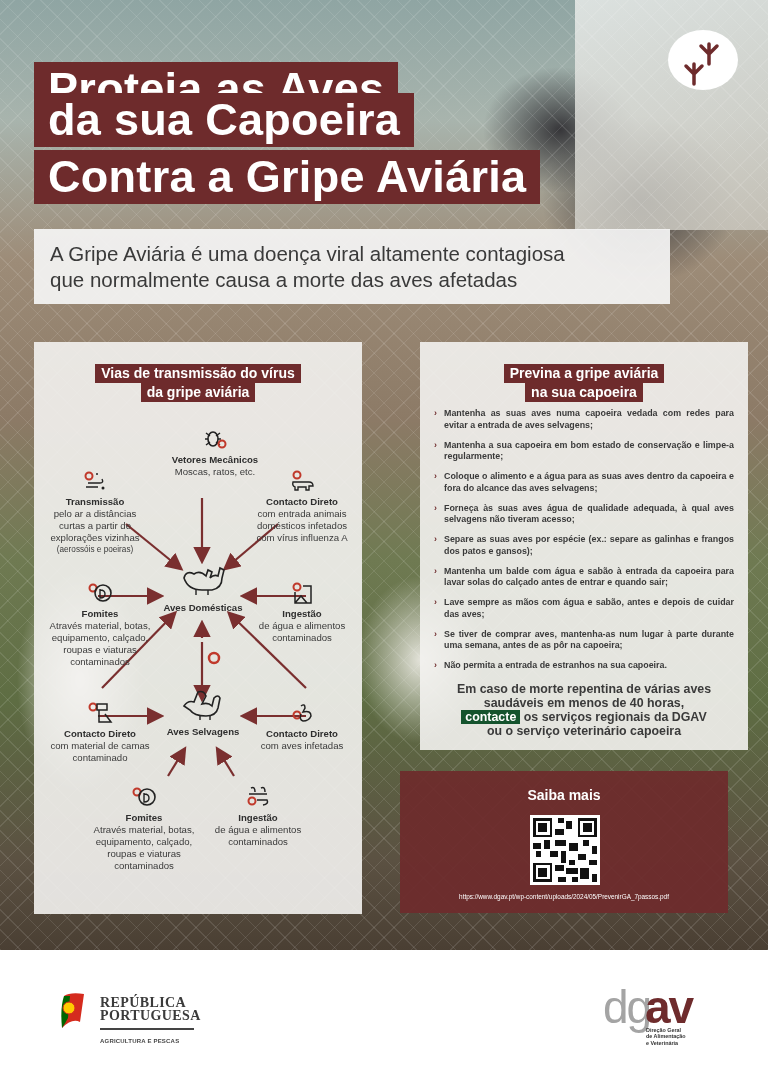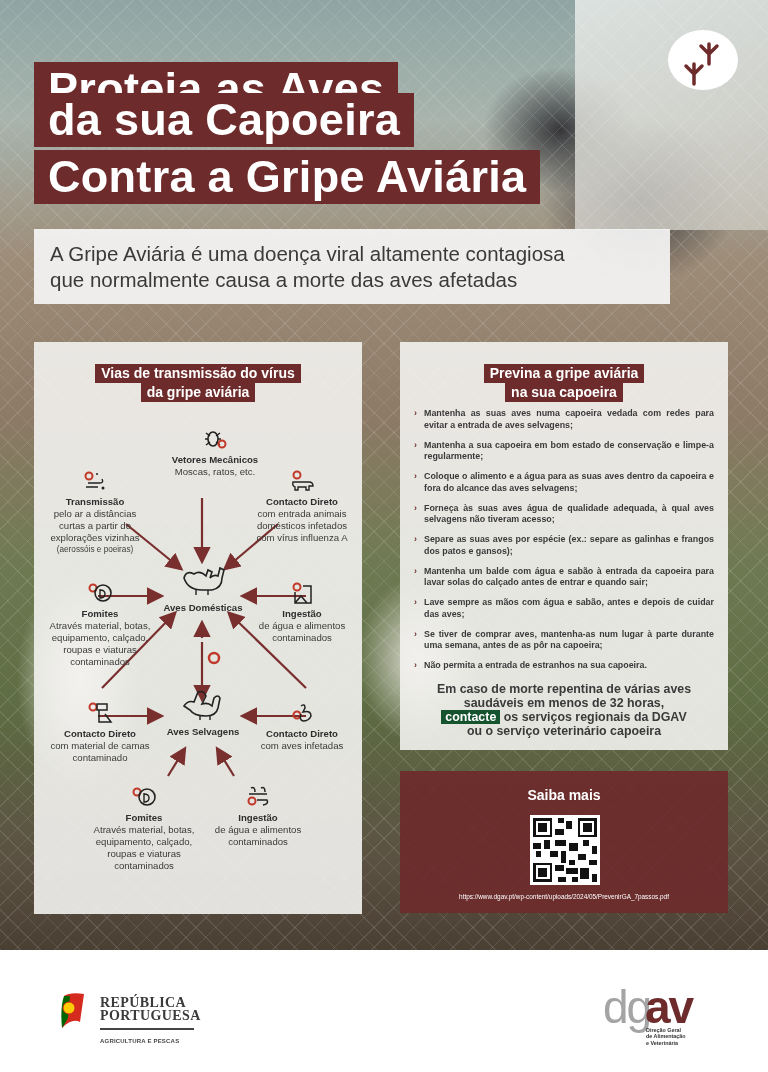--- a/index.html
+++ b/index.html
@@ -16,21 +16,21 @@
   .wall{position:absolute;left:575px;top:0;width:193px;height:230px;background:linear-gradient(160deg,#e9ecea,#c9c6bd);opacity:.85;}
   .foot-blob{position:absolute;left:668px;top:30px;width:70px;height:60px;border-radius:50%;background:#fff;}
   .footprint{position:absolute;width:22px;height:24px;}
   .footprint svg{width:100%;height:100%;}
 
   .title-band{position:absolute;left:34px;background:#6e2b2c;color:#fff;font-weight:bold;font-size:45px;line-height:54px;padding:0 14px;white-space:nowrap;letter-spacing:.3px;}
   .subtitle{position:absolute;left:34px;top:229px;width:636px;height:75px;background:rgba(245,245,245,.92);box-sizing:border-box;padding:12px 16px;color:#3a3a3a;font-size:20.5px;line-height:26px;}
 
   .panel{position:absolute;background:rgba(243,242,240,.90);}
   .panel-left{left:34px;top:342px;width:328px;height:572px;}
-  .panel-right{left:400px;top:342px;width:328px;height:408px;}
+  .panel-right{left:420px;top:342px;width:328px;height:408px;}
   .h-band{display:inline-block;background:#6e2b2c;color:#fff;font-weight:bold;font-size:14px;line-height:15px;padding:2px 6px;text-align:center;}
   .heading-wrap{position:absolute;left:0;width:100%;text-align:center;}
 
   .node{position:absolute;text-align:center;color:#3a3a3a;font-size:9.6px;line-height:12px;}
   .node .nt{font-weight:bold;color:#2e2e2e;display:block;}
   .node .nd{display:block;}
   .icon{display:block;margin:0 auto 4px auto;width:26px;height:22px;}
   .icon svg{width:100%;height:100%;}
   .bird{width:46px;height:34px;}
   .arrows{position:absolute;left:0;top:0;width:328px;height:572px;pointer-events:none;}
@@ -268,21 +268,21 @@
     <li><span class="chev">›</span><span>Forneça às suas aves água de qualidade adequada, à qual aves selvagens não tiveram acesso;</span></li>
     <li><span class="chev">›</span><span>Separe as suas aves por espécie (ex.: separe as galinhas e frangos dos patos e gansos);</span></li>
     <li><span class="chev">›</span><span>Mantenha um balde com água e sabão à entrada da capoeira para lavar solas do calçado antes de entrar e quando sair;</span></li>
     <li><span class="chev">›</span><span>Lave sempre as mãos com água e sabão, antes e depois de cuidar das aves;</span></li>
     <li><span class="chev">›</span><span>Se tiver de comprar aves, mantenha-as num lugar à parte durante uma semana, antes de as pôr na capoeira;</span></li>
     <li><span class="chev">›</span><span>Não permita a entrada de estranhos na sua capoeira.</span></li>
   </ul>
 
   <div class="cta">
     <div>Em caso de morte repentina de várias aves</div>
-    <div>saudáveis em menos de 32 horas,</div>
+    <div>saudáveis em menos de 40 horas,</div>
     <div><span class="hl">contacte</span><span> os serviços regionais da DGAV</span></div>
     <div>ou o serviço veterinário capoeira</div>
   </div>
 </div>
 
 <div class="saiba">
   <div class="saiba-title">Saiba mais</div>
   <div class="qr">
     <svg viewBox="0 0 25 25" shape-rendering="crispEdges">
       <rect width="25" height="25" fill="#fff"></rect>

